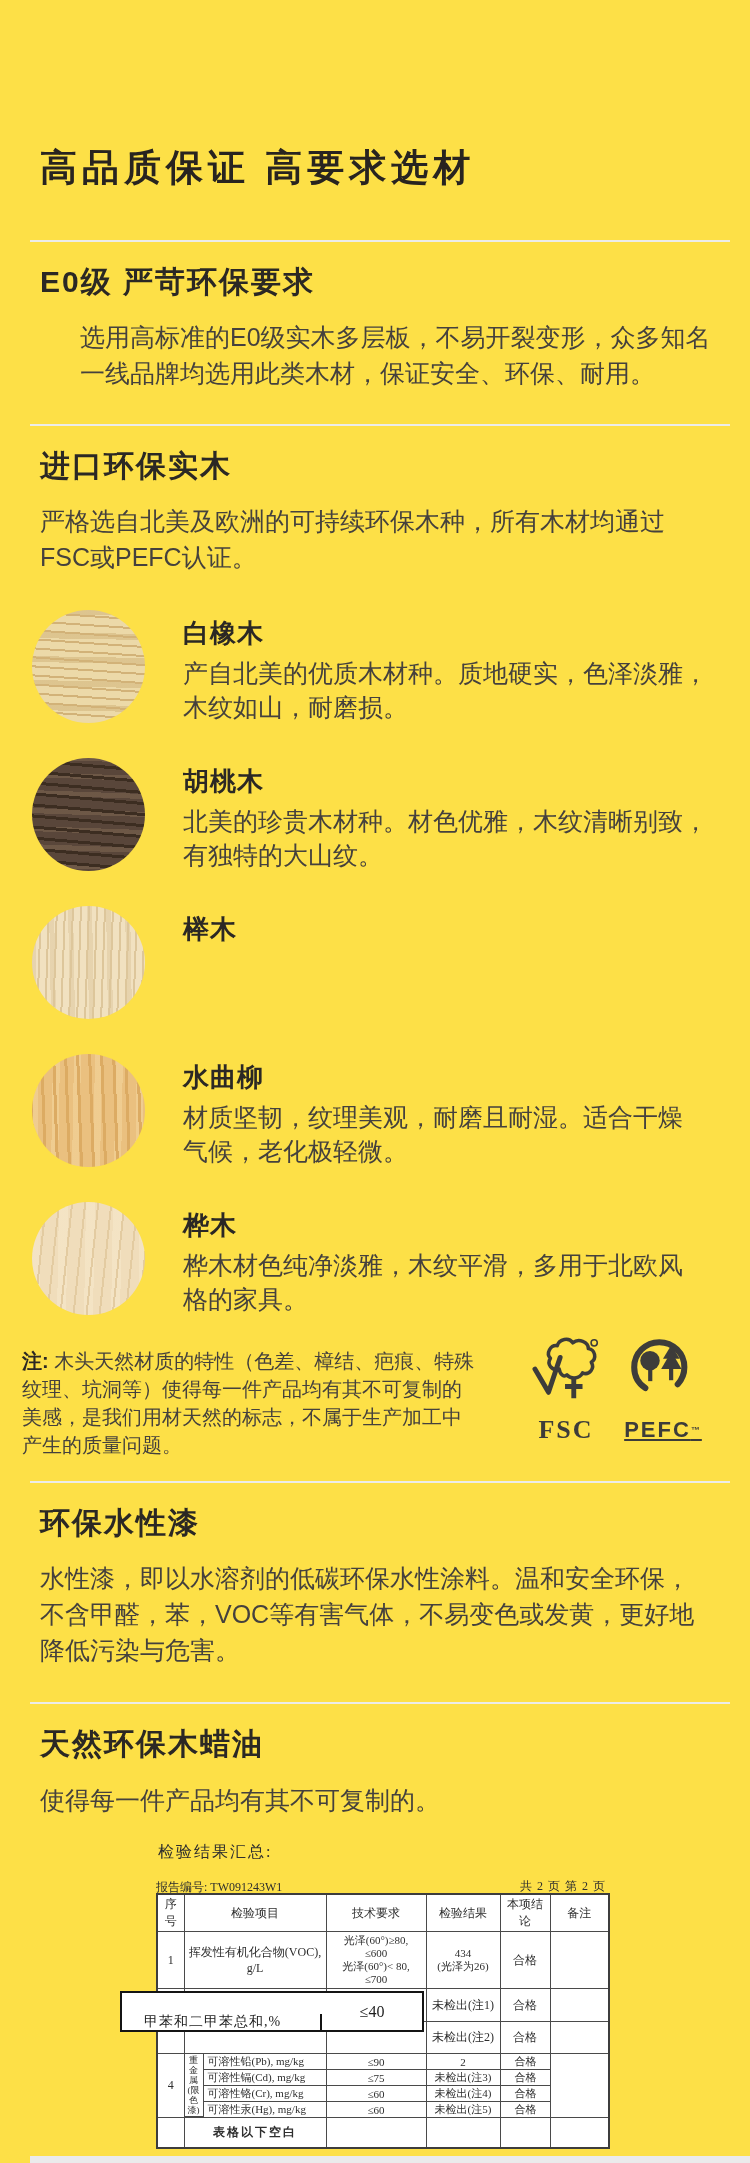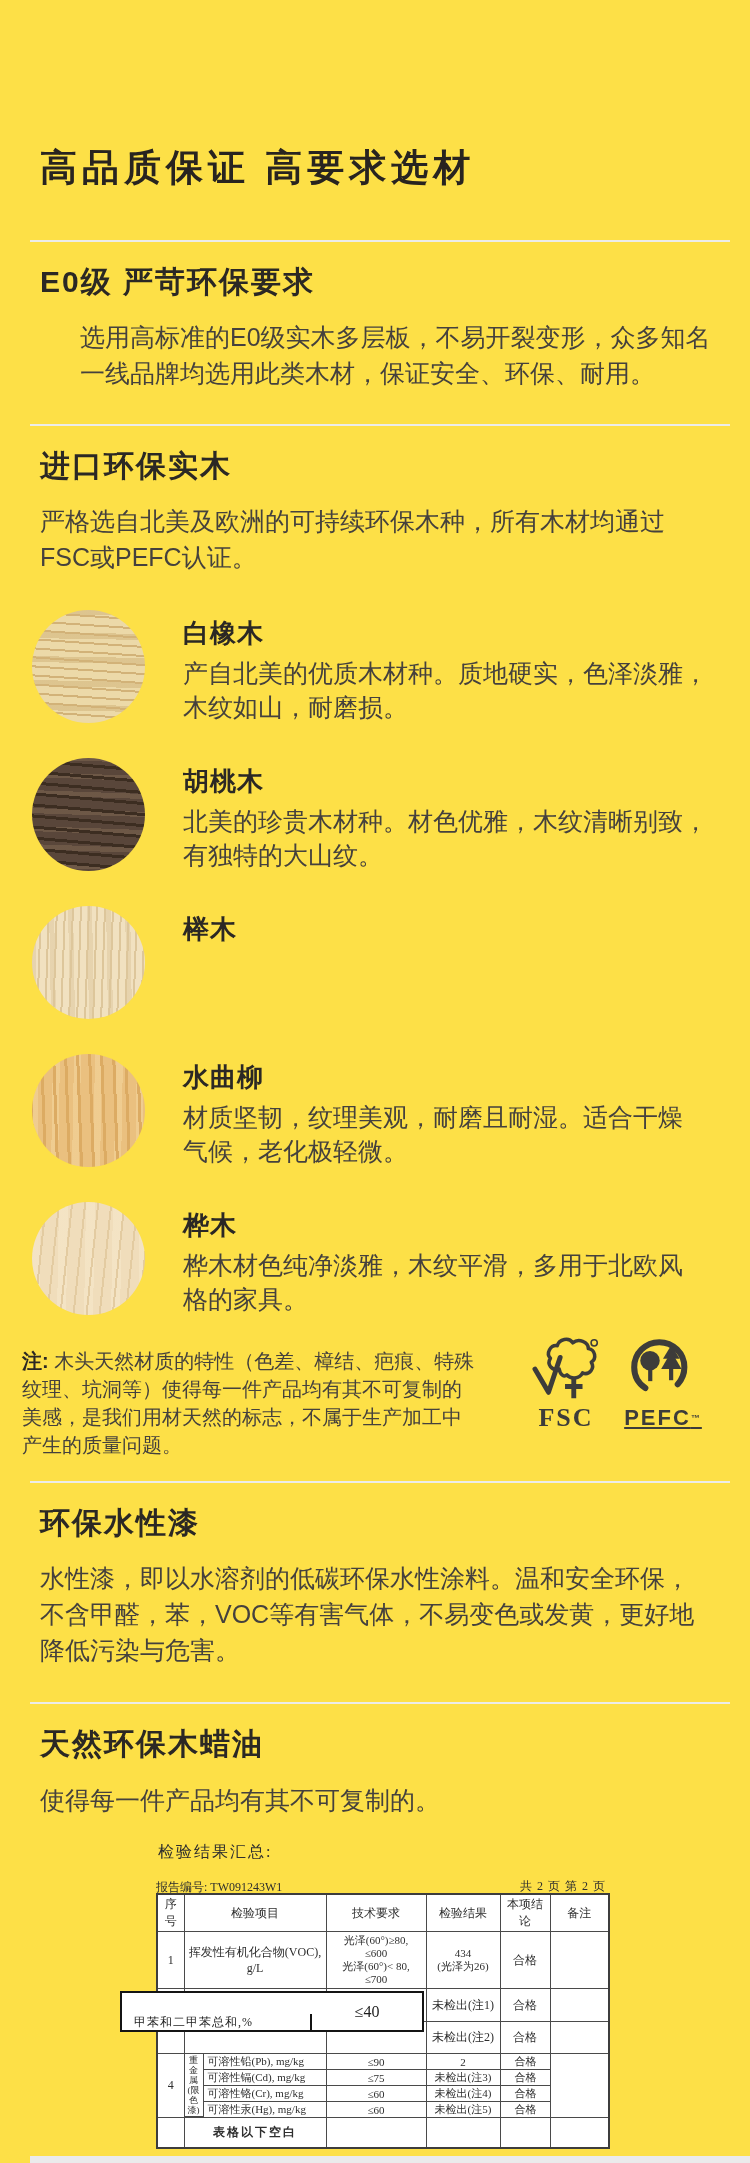--- a/index.html
+++ b/index.html
@@ -37,21 +37,21 @@
   }
   .note-text{
     left:22px;top:1347px;width:480px;font-size:20px;line-height:28px;color:#45413d;
     white-space:pre-line;
   }
   .note-text b{color:#2b2824;}
   .cert{position:absolute;top:1336px;text-align:center;color:#3d3c3a;}
   .cert-fsc{left:526px;width:80px;}
   .cert-pefc{left:618px;width:90px;}
   .cert-label{font-family:"Liberation Serif","DejaVu Serif",serif;font-weight:bold;
-    font-size:26px;letter-spacing:2px;line-height:24px;margin-top:2px;}
+    font-size:26px;letter-spacing:2px;line-height:24px;margin-top:14px;}
   .cert-label.sans{font-family:"Liberation Sans","DejaVu Sans",sans-serif;font-size:22px;text-decoration:underline;}
   .cert sup{font-size:9px;vertical-align:top;}
   
   .report{
     left:156px;top:1842px;width:452px;
     font-family:"Liberation Serif","DejaVu Serif",serif;color:#2e2e2e;
   }
   .report-summary{position:absolute;left:2px;top:0;font-size:16px;letter-spacing:2px;white-space:nowrap;}
   .report-no{position:absolute;left:0;top:37px;font-size:12px;white-space:nowrap;}
   .report-pages{position:absolute;right:0;top:36px;font-size:12px;letter-spacing:1px;
@@ -77,22 +77,22 @@
     padding:1px;align-items:center;justify-content:center;text-align:center;
   }
   .hm-grid .hm-item{justify-content:flex-start;padding-left:4px;}
   .blank-row{font-weight:bold;letter-spacing:2px;}
   
   .callout{
     left:120px;top:1991px;width:300px;height:37px;background:#ffffff;
     border:2px solid #141414;display:flex;align-items:stretch;
     font-family:"Liberation Serif","DejaVu Serif",serif;color:#1d1d1d;
   }
-  .callout-item{flex:0 0 176px;display:flex;align-items:center;padding-left:12px;
-    font-size:12px;letter-spacing:1px;border-right:2px solid #141414;white-space:nowrap;margin-top:21px;}
+  .callout-item{flex:0 0 176px;display:flex;align-items:center;padding-left:22px;
+    font-size:14px;letter-spacing:1px;border-right:2px solid #141414;white-space:nowrap;margin-top:21px;}
   .callout-req{flex:1;display:flex;align-items:center;justify-content:center;font-size:16px;}
   .bottom-strip{left:30px;top:2156px;width:720px;height:7px;background:#ebebeb;}
   svg{display:block;margin:0 auto;}
 </style>
 </head>
 <body>
 
 <div class="page">
 
   <div class="abs page-title">高品质保证 高要求选材</div>

